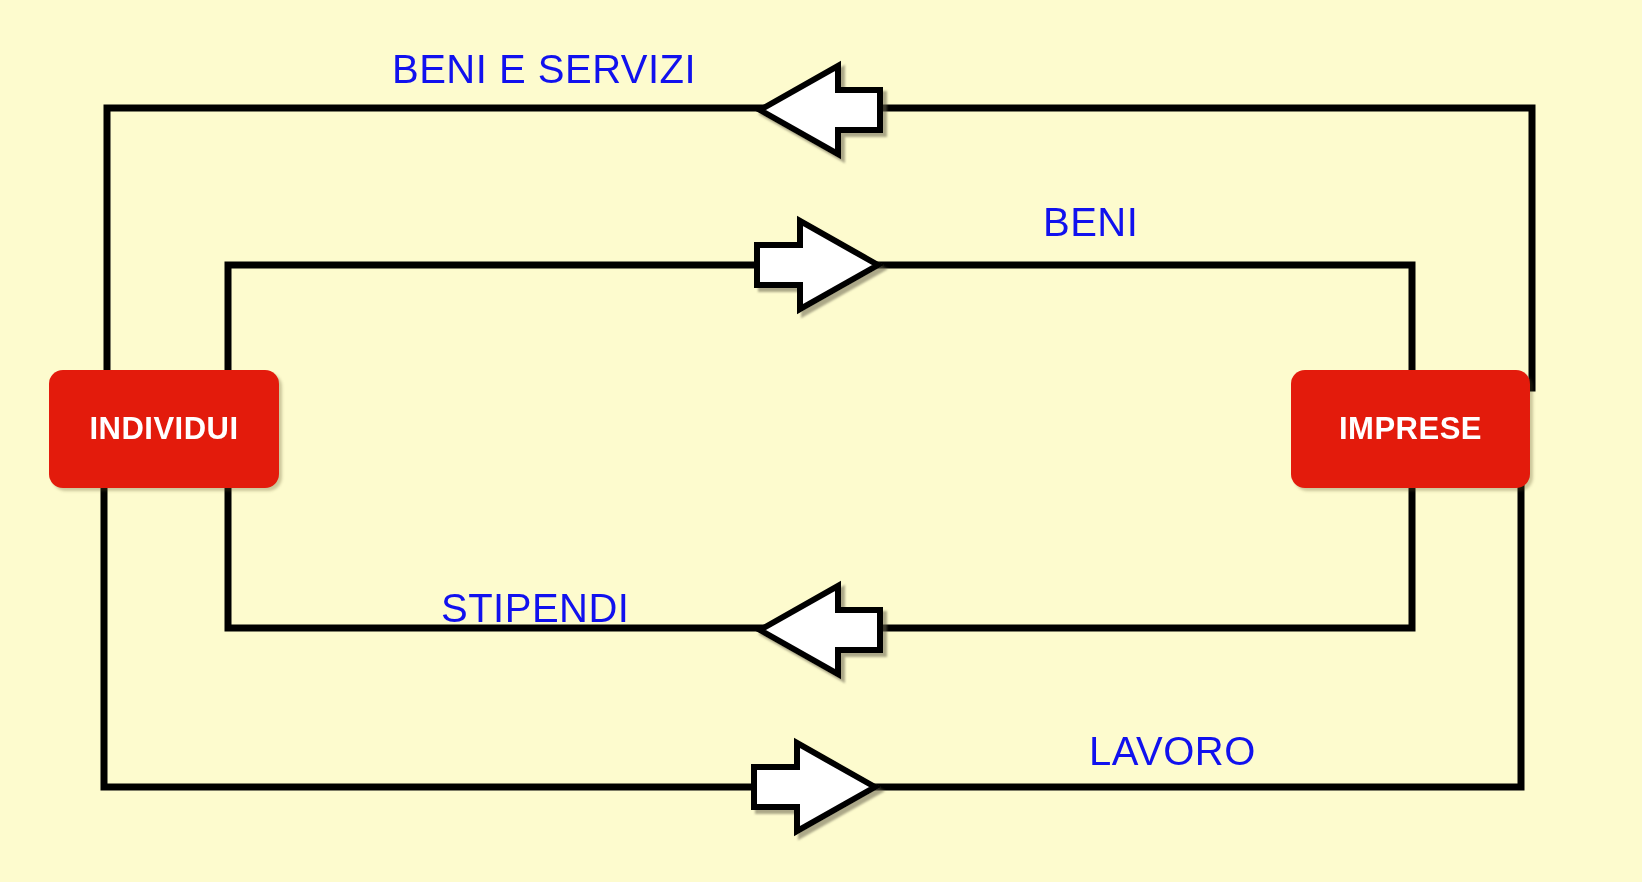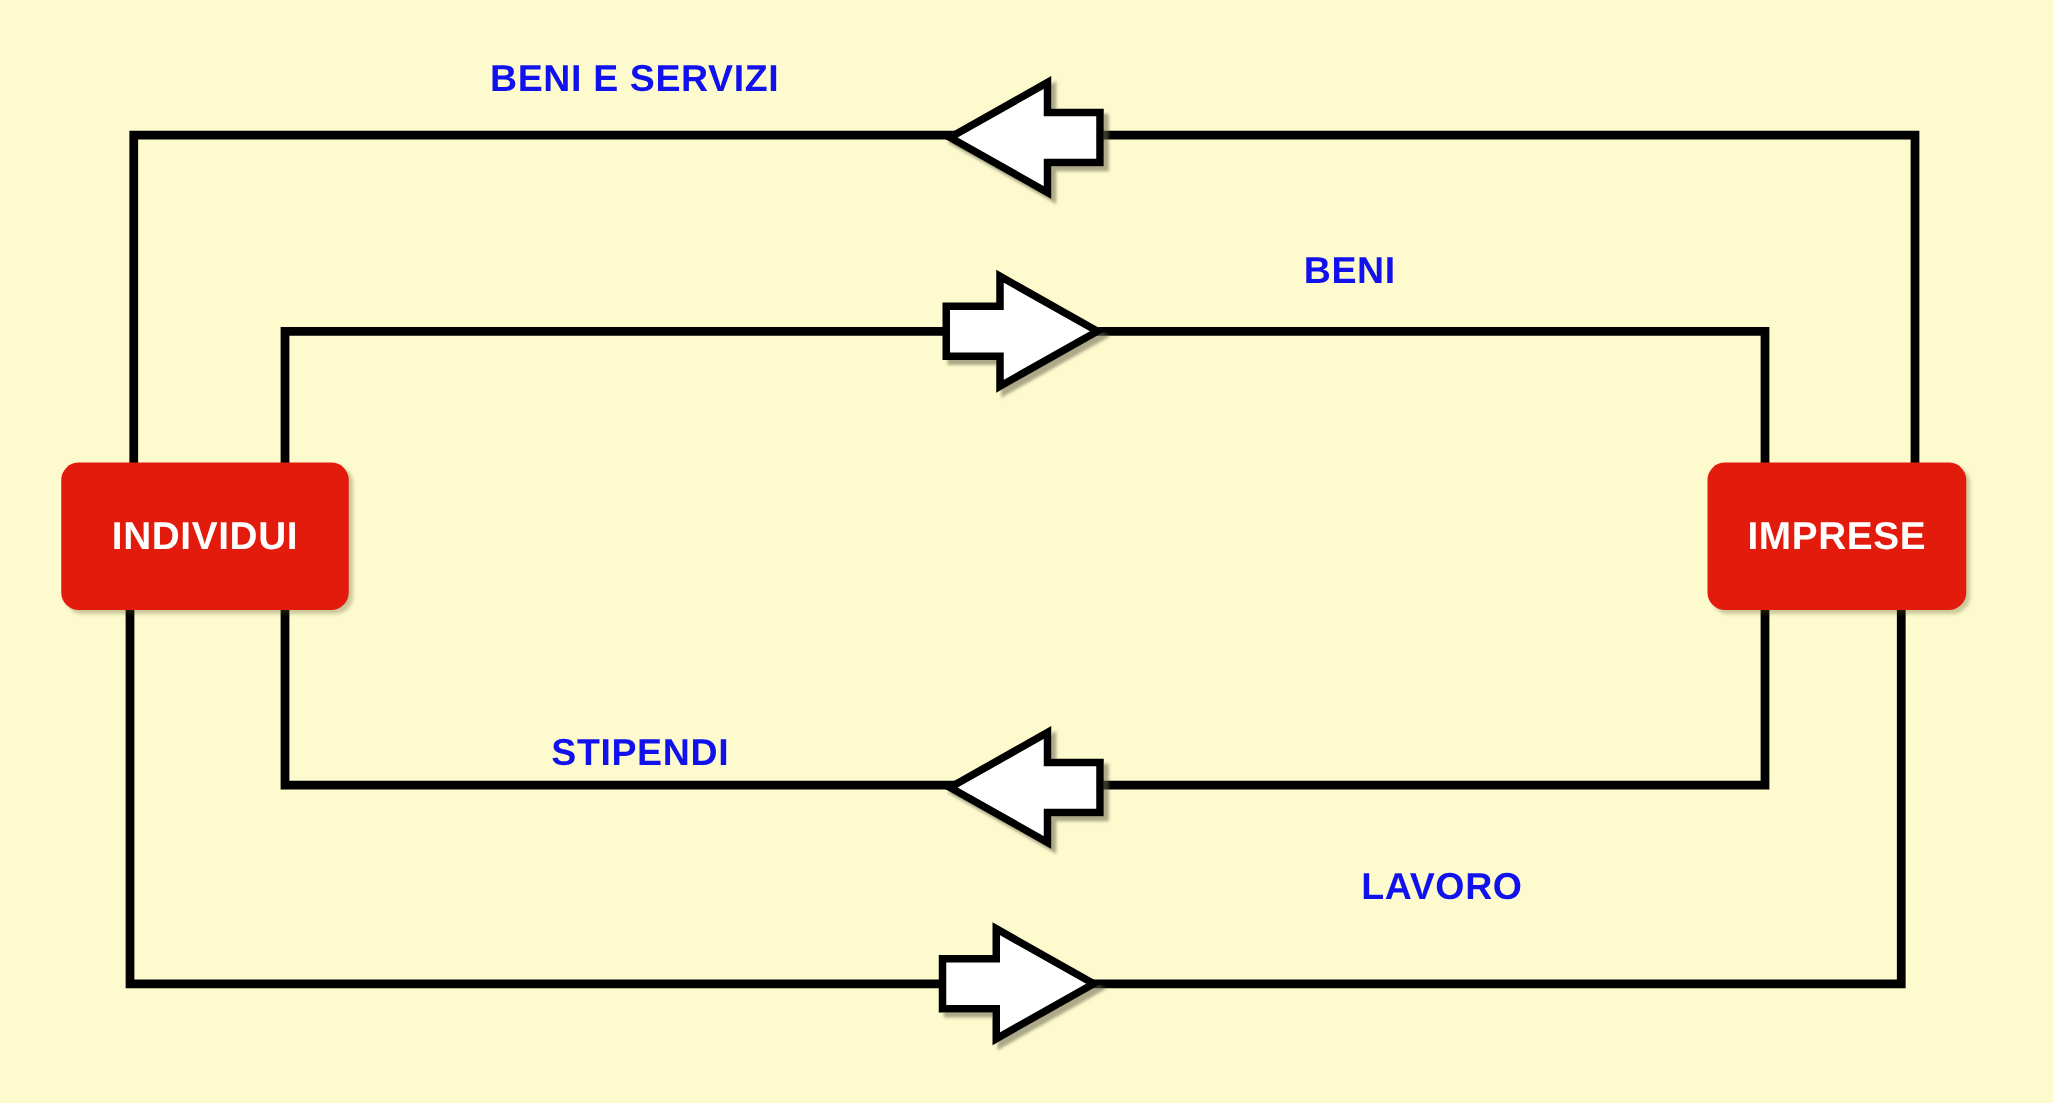--- a/index.html
+++ b/index.html
@@ -24,22 +24,22 @@
     position: absolute;
     left: 0;
     top: 0;
     width: 1642px;
     height: 882px;
   }
   .flow-label {
     position: absolute;
     color: #1111ee;
     font-family: "Liberation Sans", sans-serif;
-    font-weight: bold;
-    font-size: 30px;
+    font-weight: normal;
+    font-size: 40px;
     letter-spacing: 0.5px;
     white-space: nowrap;
     line-height: 1;
   }
   .actor-box {
     position: absolute;
     background: #e31b0c;
     border-radius: 14px;
     display: flex;
     align-items: center;
@@ -114,23 +114,23 @@
     </g>
 
   </svg>
 
   <div class="flow-label" style="left:392px; top:49px;">BENI E SERVIZI</div>
 
   <div class="flow-label" style="left:1043px; top:202px;">BENI</div>
 
   <div class="flow-label" style="left:441px; top:544px;margin-top:44px;">STIPENDI</div>
 
-  <div class="flow-label" style="left:1089px; top:695px;">LAVORO</div>
+  <div class="flow-label" style="left:1089px; top:731px;">LAVORO</div>
 
   <div class="actor-box" style="left:49px; top:370px; width:230px; height:118px;">
     <span class="actor-label">INDIVIDUI</span>
   </div>
 
-  <div class="actor-box" style="left:1366px; top:370px; width:207px; height:118px;">
+  <div class="actor-box" style="left:1291px; top:370px; width:239px; height:118px;">
     <span class="actor-label">IMPRESE</span>
   </div>
 
 </div>
 
 </body></html>

